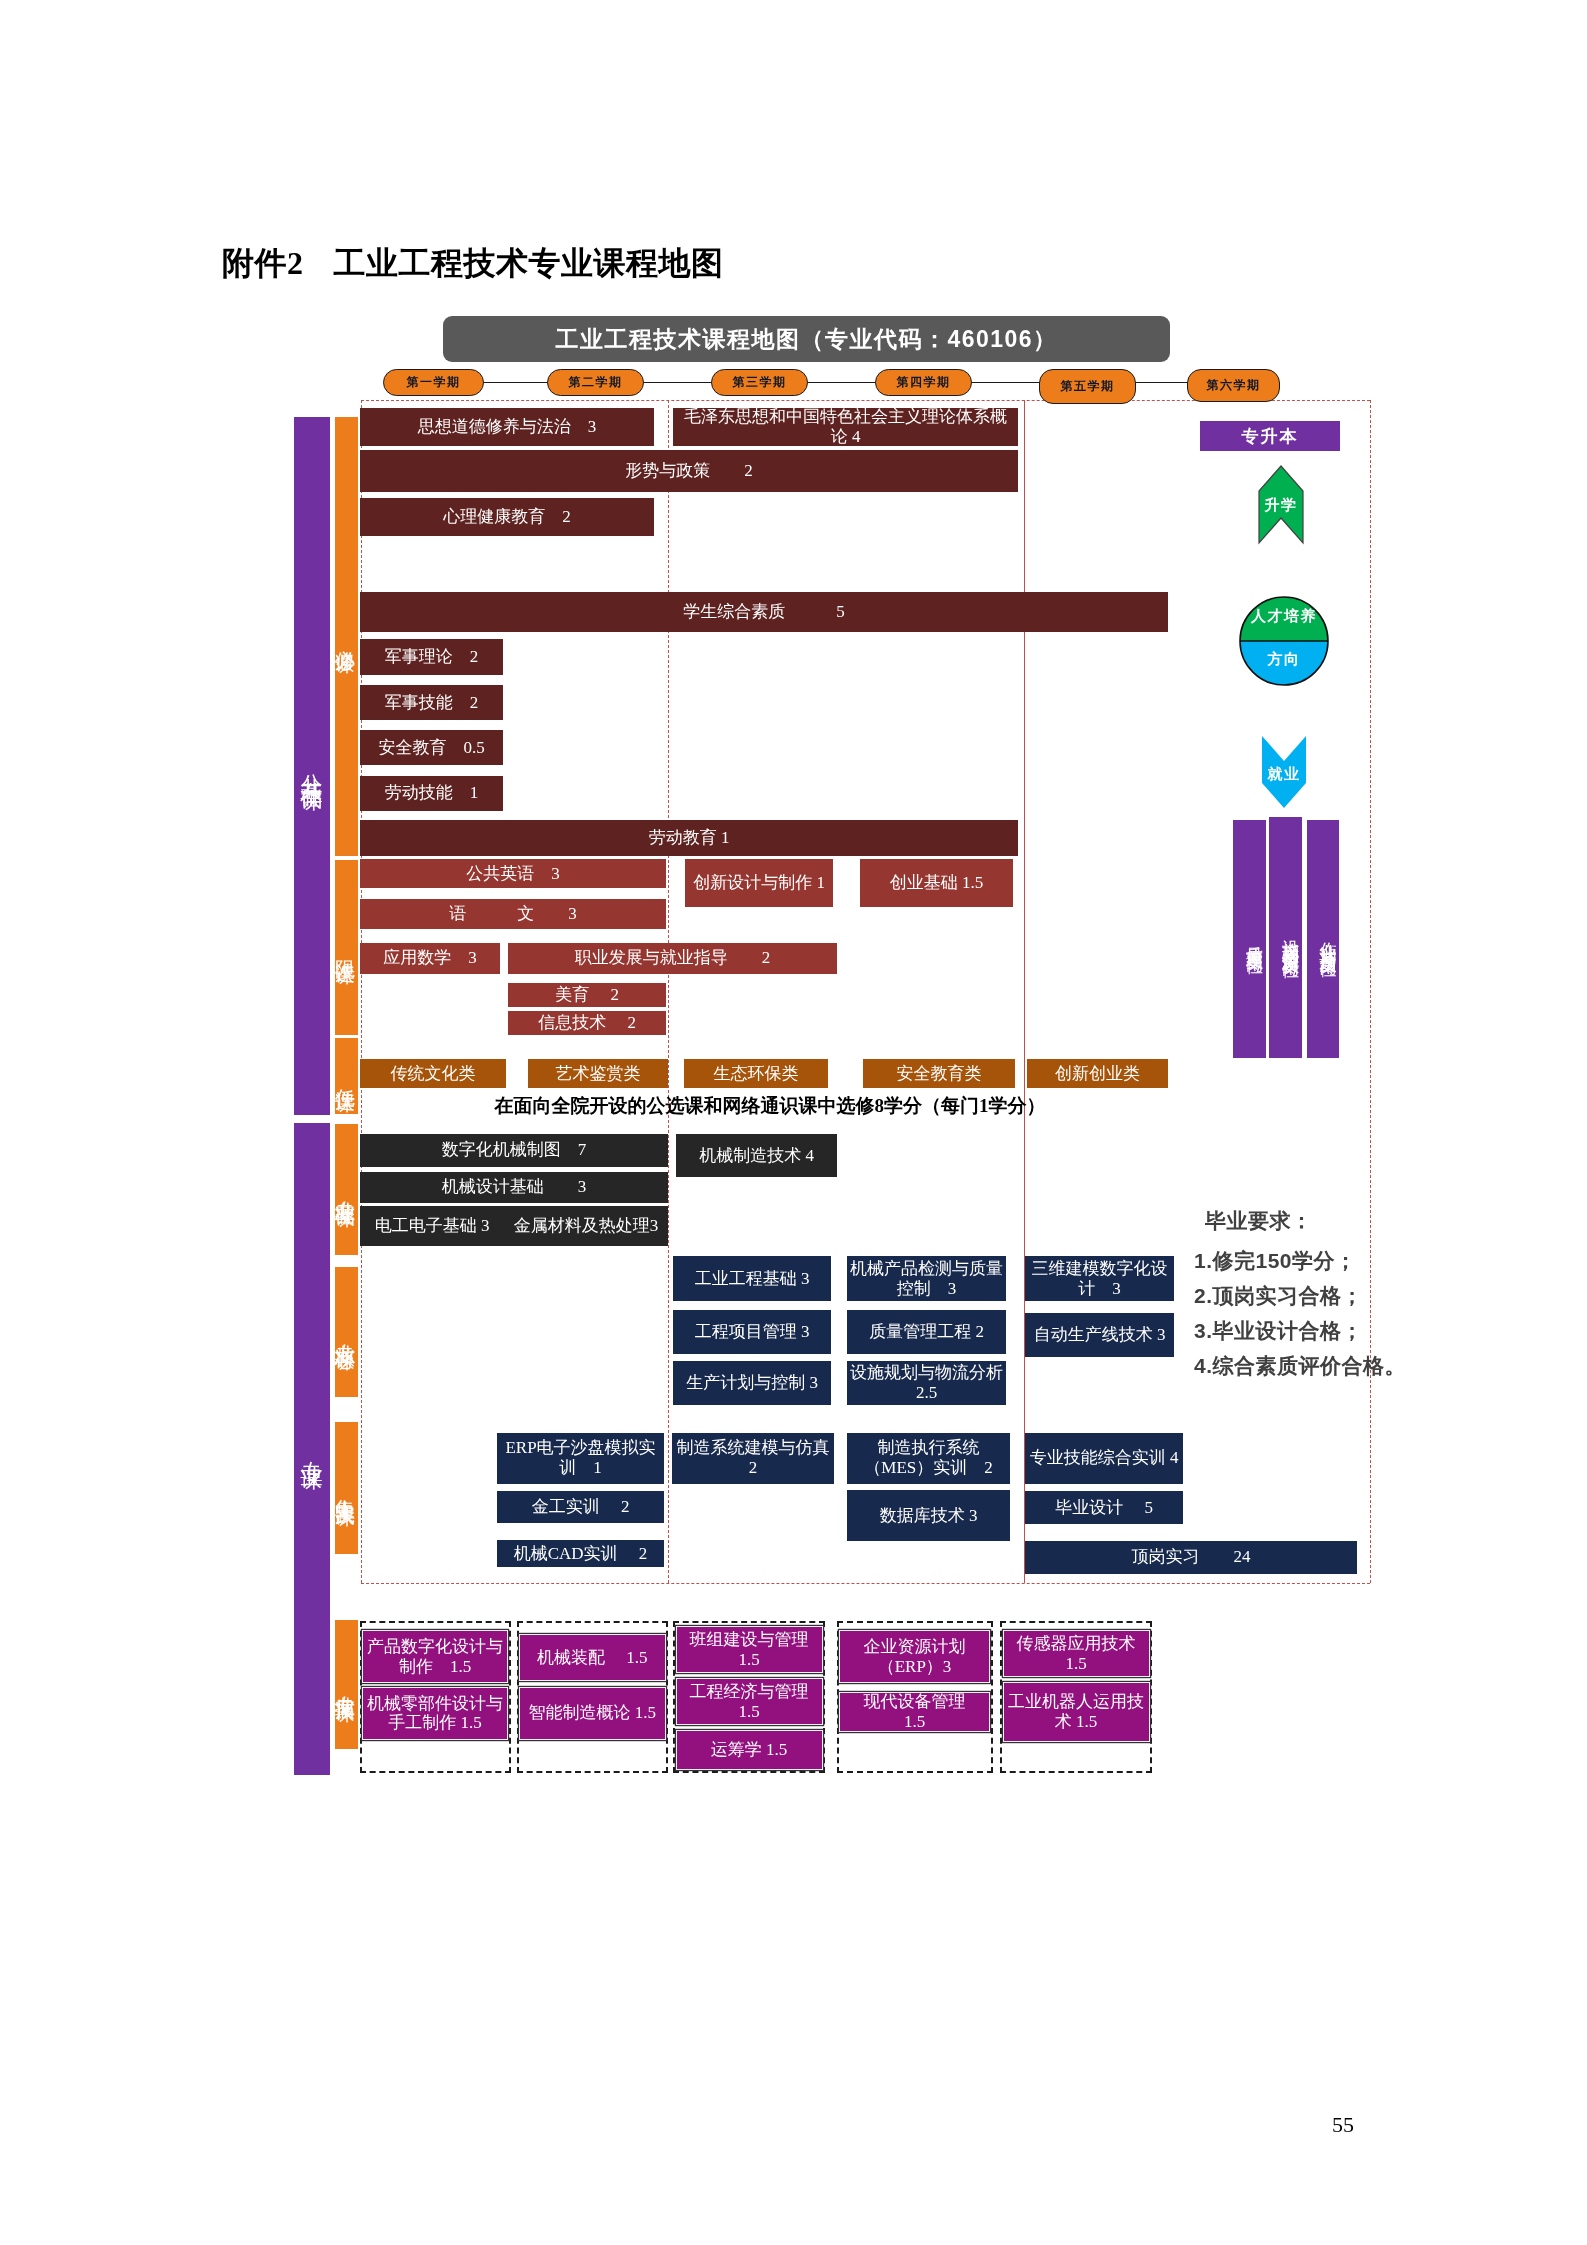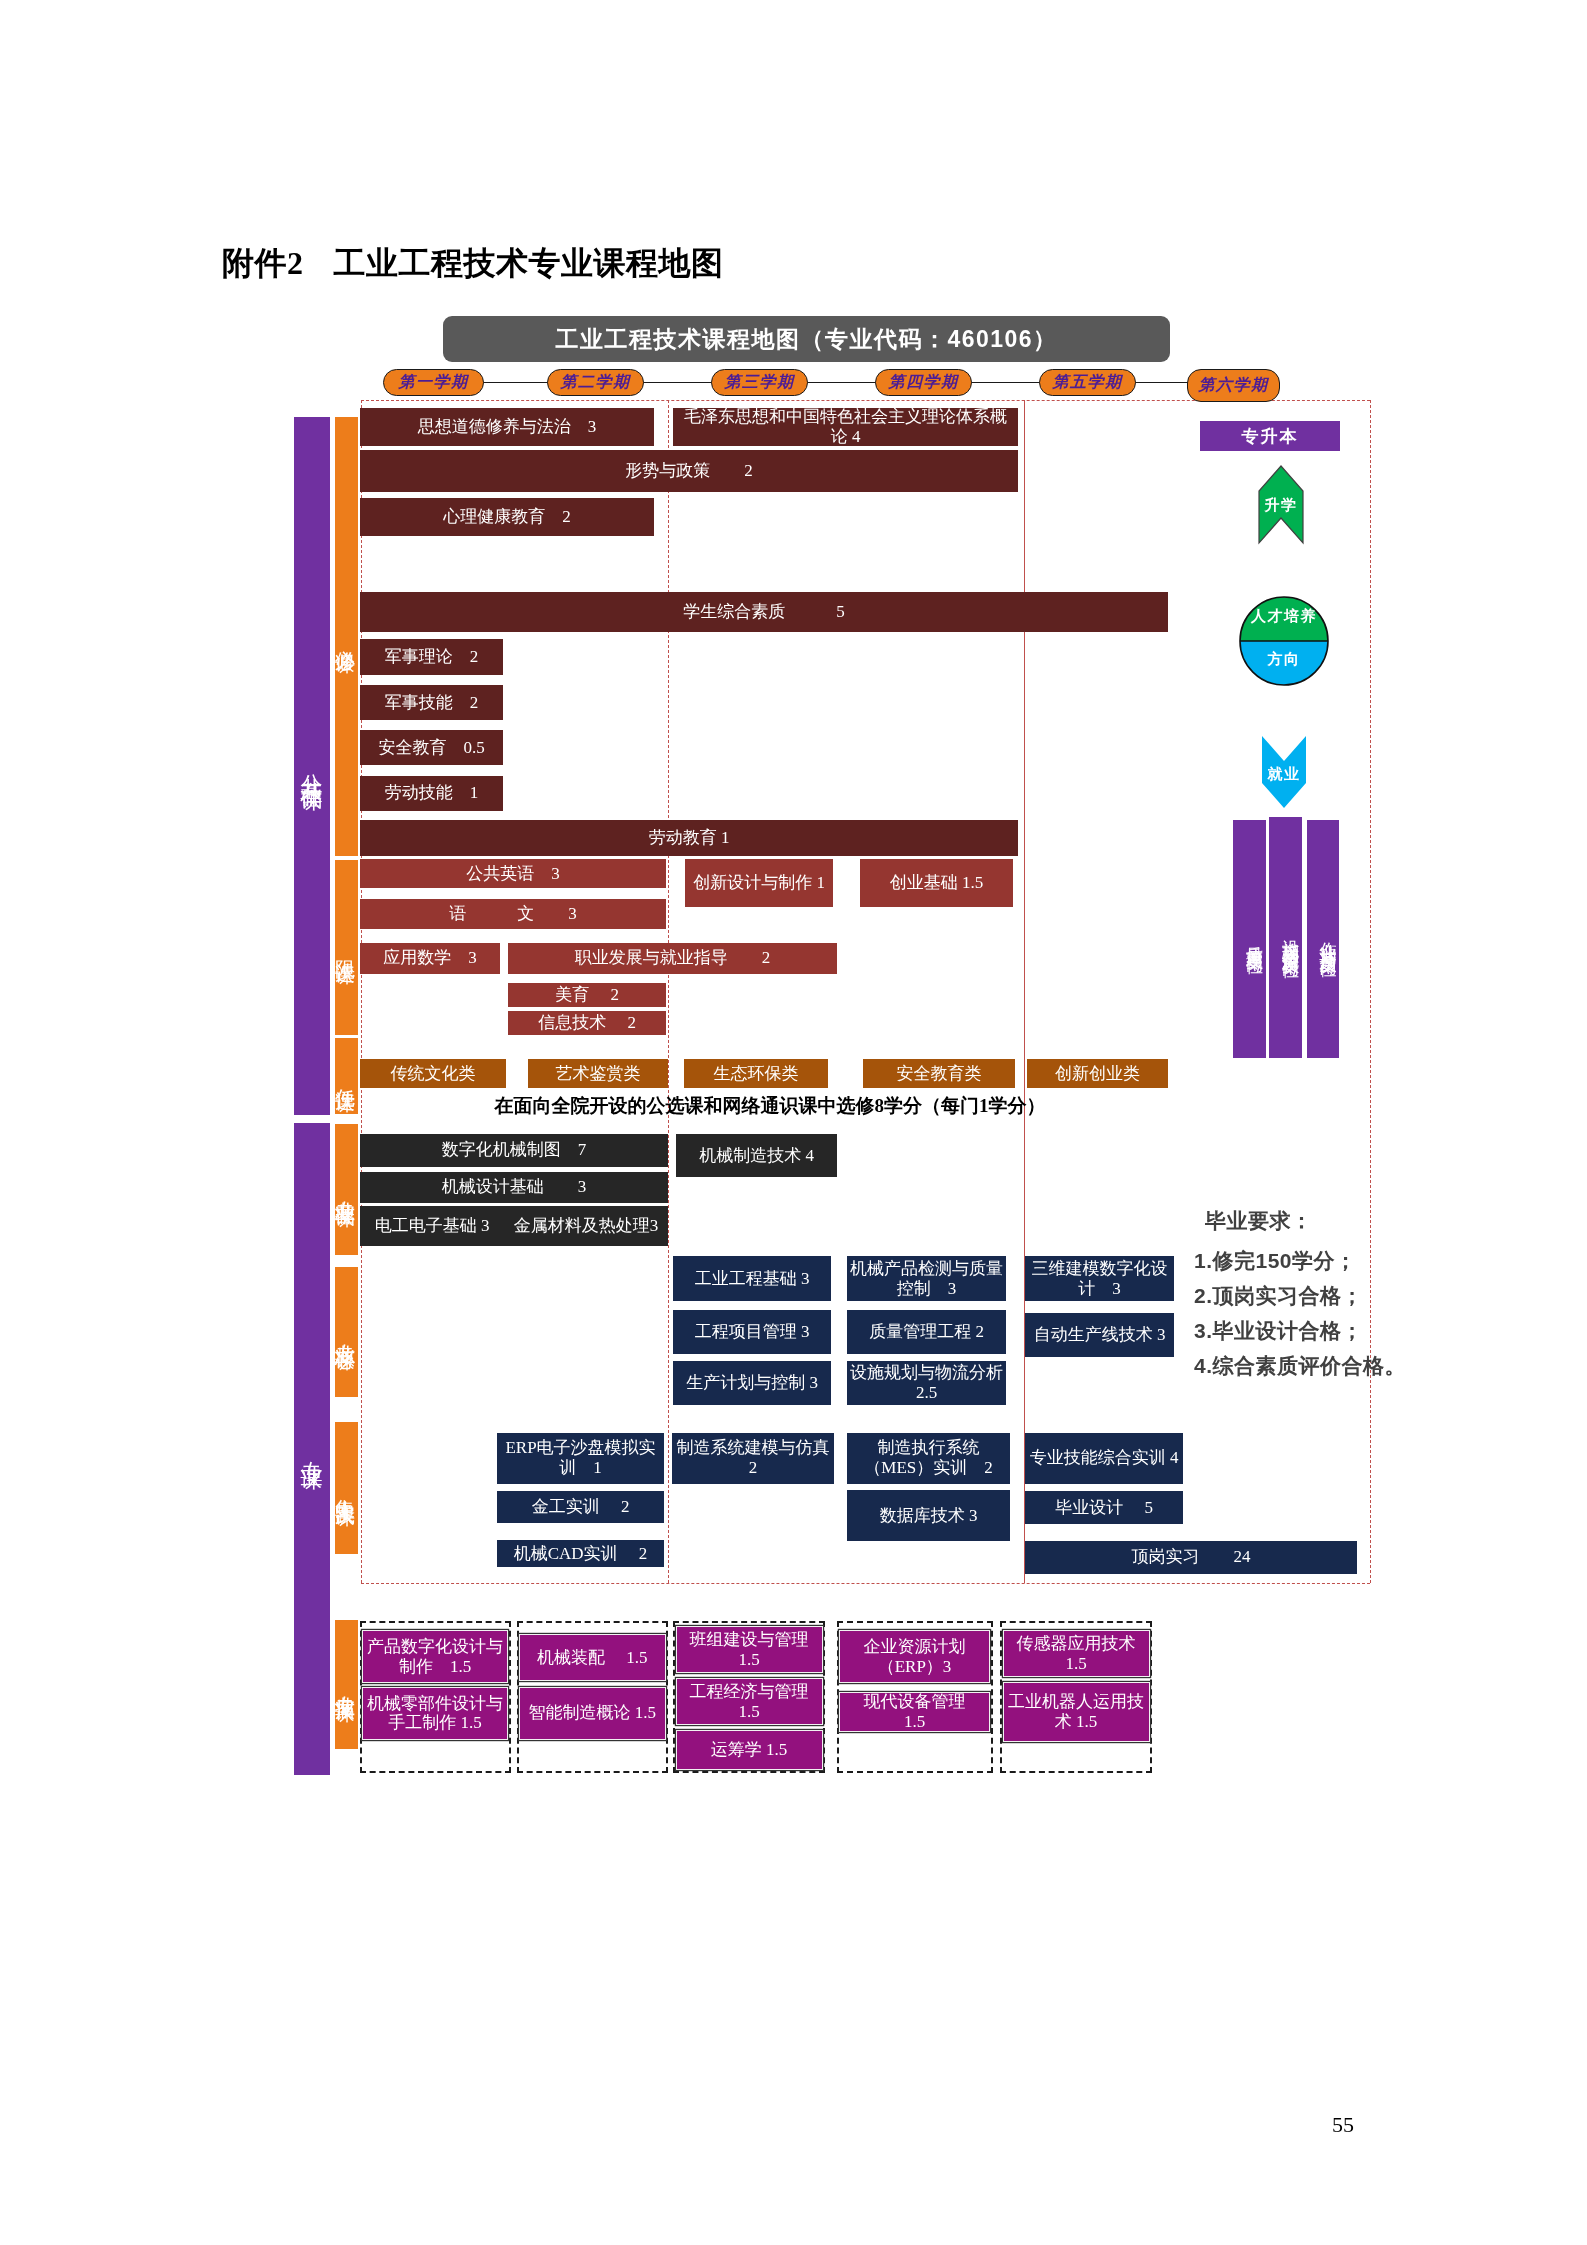--- a/index.html
+++ b/index.html
@@ -8,23 +8,23 @@
        -webkit-font-smoothing:antialiased;}
   .page{position:absolute;left:0;top:0;width:1587px;height:2245px;background:#fff;}
   .abs{position:absolute;box-sizing:border-box;}
   #doc-heading{left:222px;top:242px;font-size:32px;font-weight:bold;color:#000;
        white-space:nowrap;letter-spacing:0.5px;}
   #page-num{left:1332px;top:2112px;font-size:22px;color:#000;font-family:"Liberation Serif",serif;}
   #title-bar{background:#595959;border-radius:9px;color:#fff;font-weight:bold;
       font-size:23px;display:flex;align-items:center;justify-content:center;
       letter-spacing:1.5px;font-family:"Liberation Sans",sans-serif;}
   .pill{background:#ED7D1B;border:1.3px solid #1a1a1a;border-radius:14px;
-      color:#4c1d95;font-size:16px;font-weight:bold;display:flex;align-items:center;
+      color:#0f172a;font-size:12px;font-weight:bold;display:flex;align-items:center;
       justify-content:center;letter-spacing:1.5px;z-index:3;
-      font-family:"Liberation Sans",sans-serif;font-style:italic;}
+      font-family:"Liberation Sans",sans-serif;}
   .pill-line{background:#1a1a1a;z-index:1;}
   .dash-h{border-top:1.7px dashed #C0504D;}
   .dash-v{border-left:1.7px dashed #C0504D;}
   .solid-v{border-left:1.3px solid #C0504D;}
   .vbar{display:flex;align-items:center;justify-content:center;color:#fff;
       writing-mode:vertical-rl;text-orientation:upright;white-space:nowrap;
       overflow:hidden;}
   .vpurple{background:#7030A0;font-size:22px;letter-spacing:4px;}
   .vorange{background:#ED7D1B;font-size:20px;letter-spacing:2px;}
   .cbox{display:flex;align-items:center;justify-content:center;text-align:center;
@@ -53,21 +53,21 @@
 
 <div class="page">
 
 <div class="abs" id="doc-heading"><span>附件</span><span>2</span><span style="display:inline-block;width:30px"></span><span>工业工程技术专业课程地图</span></div>
 <div class="abs" id="page-num">55</div>
 <div class="abs" id="title-bar" style="left:443px;top:316px;width:727px;height:46px;">工业工程技术课程地图（专业代码：460106）</div>
 <div class="abs pill" style="left:383px;top:369px;width:101px;height:27px;">第一学期</div>
 <div class="abs pill" style="left:547px;top:369px;width:97px;height:27px;">第二学期</div>
 <div class="abs pill" style="left:711px;top:369px;width:97px;height:27px;">第三学期</div>
 <div class="abs pill" style="left:875px;top:369px;width:97px;height:27px;">第四学期</div>
-<div class="abs pill" style="left:1039px;top:369px;width:97px;height:27px;">第五学期</div>
+<div class="abs pill" style="left:1039px;top:369px;width:97px;height:35px;">第五学期</div>
 <div class="abs pill" style="left:1187px;top:369px;width:93px;height:33px;">第六学期</div>
 <div class="abs pill-line" style="left:482px;top:381.7px;width:67px;height:1.6px;"></div>
 <div class="abs pill-line" style="left:642px;top:381.7px;width:71px;height:1.6px;"></div>
 <div class="abs pill-line" style="left:806px;top:381.7px;width:71px;height:1.6px;"></div>
 <div class="abs pill-line" style="left:970px;top:381.7px;width:71px;height:1.6px;"></div>
 <div class="abs pill-line" style="left:1134px;top:381.7px;width:55px;height:1.6px;"></div>
 <div class="abs dash-h" style="left:361px;top:400px;width:1009px;height:0;"></div>
 <div class="abs dash-h" style="left:361px;top:1583px;width:1009px;height:0;"></div>
 <div class="abs dash-v" style="left:361px;top:400px;width:0;height:1183px;"></div>
 <div class="abs dash-v" style="left:1370px;top:400px;width:0;height:1183px;"></div>

